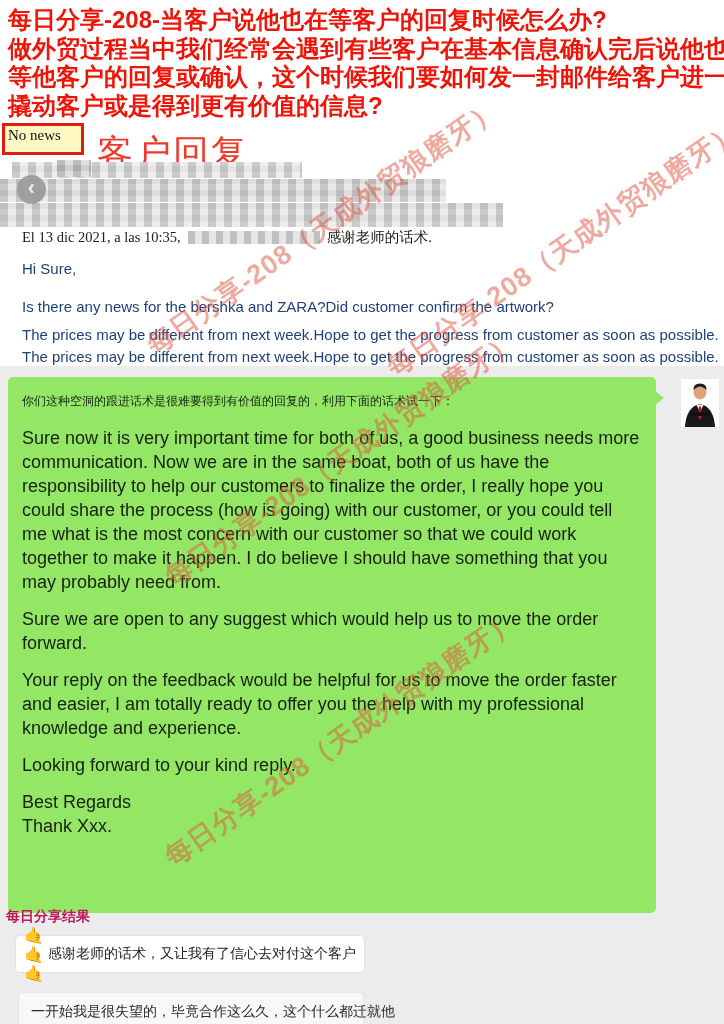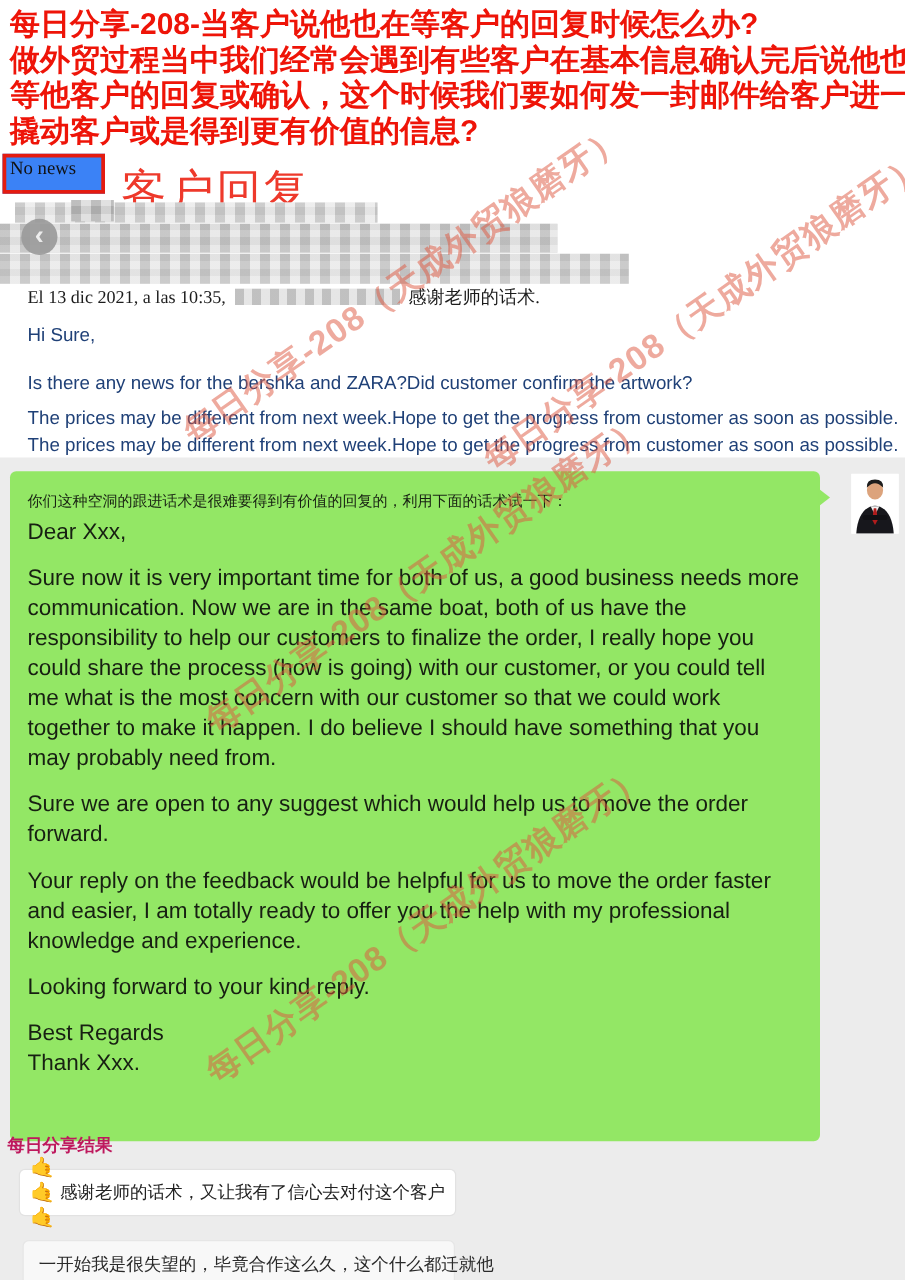--- a/index.html
+++ b/index.html
@@ -6,21 +6,21 @@
   .page{position:relative;width:724px;height:1024px;overflow:hidden;background:#fff;
         font-family:"Liberation Sans",sans-serif;}
 
   
   .title-block{position:absolute;left:8px;top:6px;width:712px;
                color:#ee1408;font-weight:bold;font-size:24px;line-height:28.5px;}
   .title-block div{white-space:nowrap;}
 
   
   .no-news-box{position:absolute;left:2px;top:123px;width:76px;height:26px;
-               border:3px solid #e41b10;background:#3b82f6;}
+               border:3px solid #e41b10;background:#fef9c3;}
   .no-news-box span{position:absolute;left:3px;top:1px;font-family:"Liberation Serif",serif;
                font-size:15px;color:#111;}
   .customer-reply{position:absolute;left:97px;top:129px;font-size:36px;font-weight:normal;
                color:#ee392b;letter-spacing:2px;}
 
   
   .mosaic-header{position:absolute;left:0;top:154px;width:510px;height:74px;}
   .mz{position:absolute;
       background-image:
         repeating-linear-gradient(90deg,rgba(160,160,160,.45) 0 8px,rgba(235,235,235,.5) 8px 16px),
@@ -120,21 +120,20 @@
     <div class="e-line e-q">Is there any news for the bershka and ZARA?Did customer confirm the artwork?</div>
     <div class="e-line e-p1">The prices may be different from next week.Hope to get the progress from customer as soon as possible.</div>
     <div class="e-line e-p2">The prices may be different from next week.Hope to get the progress from customer as soon as possible.</div>
   </div>
 
   <div class="chat-section">
 
     <div class="green-bubble">
       <p>
         <span class="cn" style="display:block">你们这种空洞的跟进话术是很难要得到有价值的回复的，利用下面的话术试一下：</span>
-        <span style="display:block">Dear Xxx,</span>
       </p>
       <p>Sure now it is very important time for both of us, a good business needs more communication. Now we are in the same boat, both of us have the responsibility to help our customers to finalize the order, I really hope you could share the process (how is going) with our customer, or you could tell me what is the most concern with our customer so that we could work together to make it happen. I do believe I should have something that you may probably need from.</p>
       <p>Sure we are open to any suggest which would help us to move the order forward.</p>
       <p>Your reply on the feedback would be helpful for us to move the order faster and easier, I am totally ready to offer you the help with my professional knowledge and experience.</p>
       <p>Looking forward to your kind reply.</p>
       <p class="closing">
         <span style="display:block">Best Regards</span>
         <span style="display:block">Thank Xxx.</span>
       </p>
     </div>

